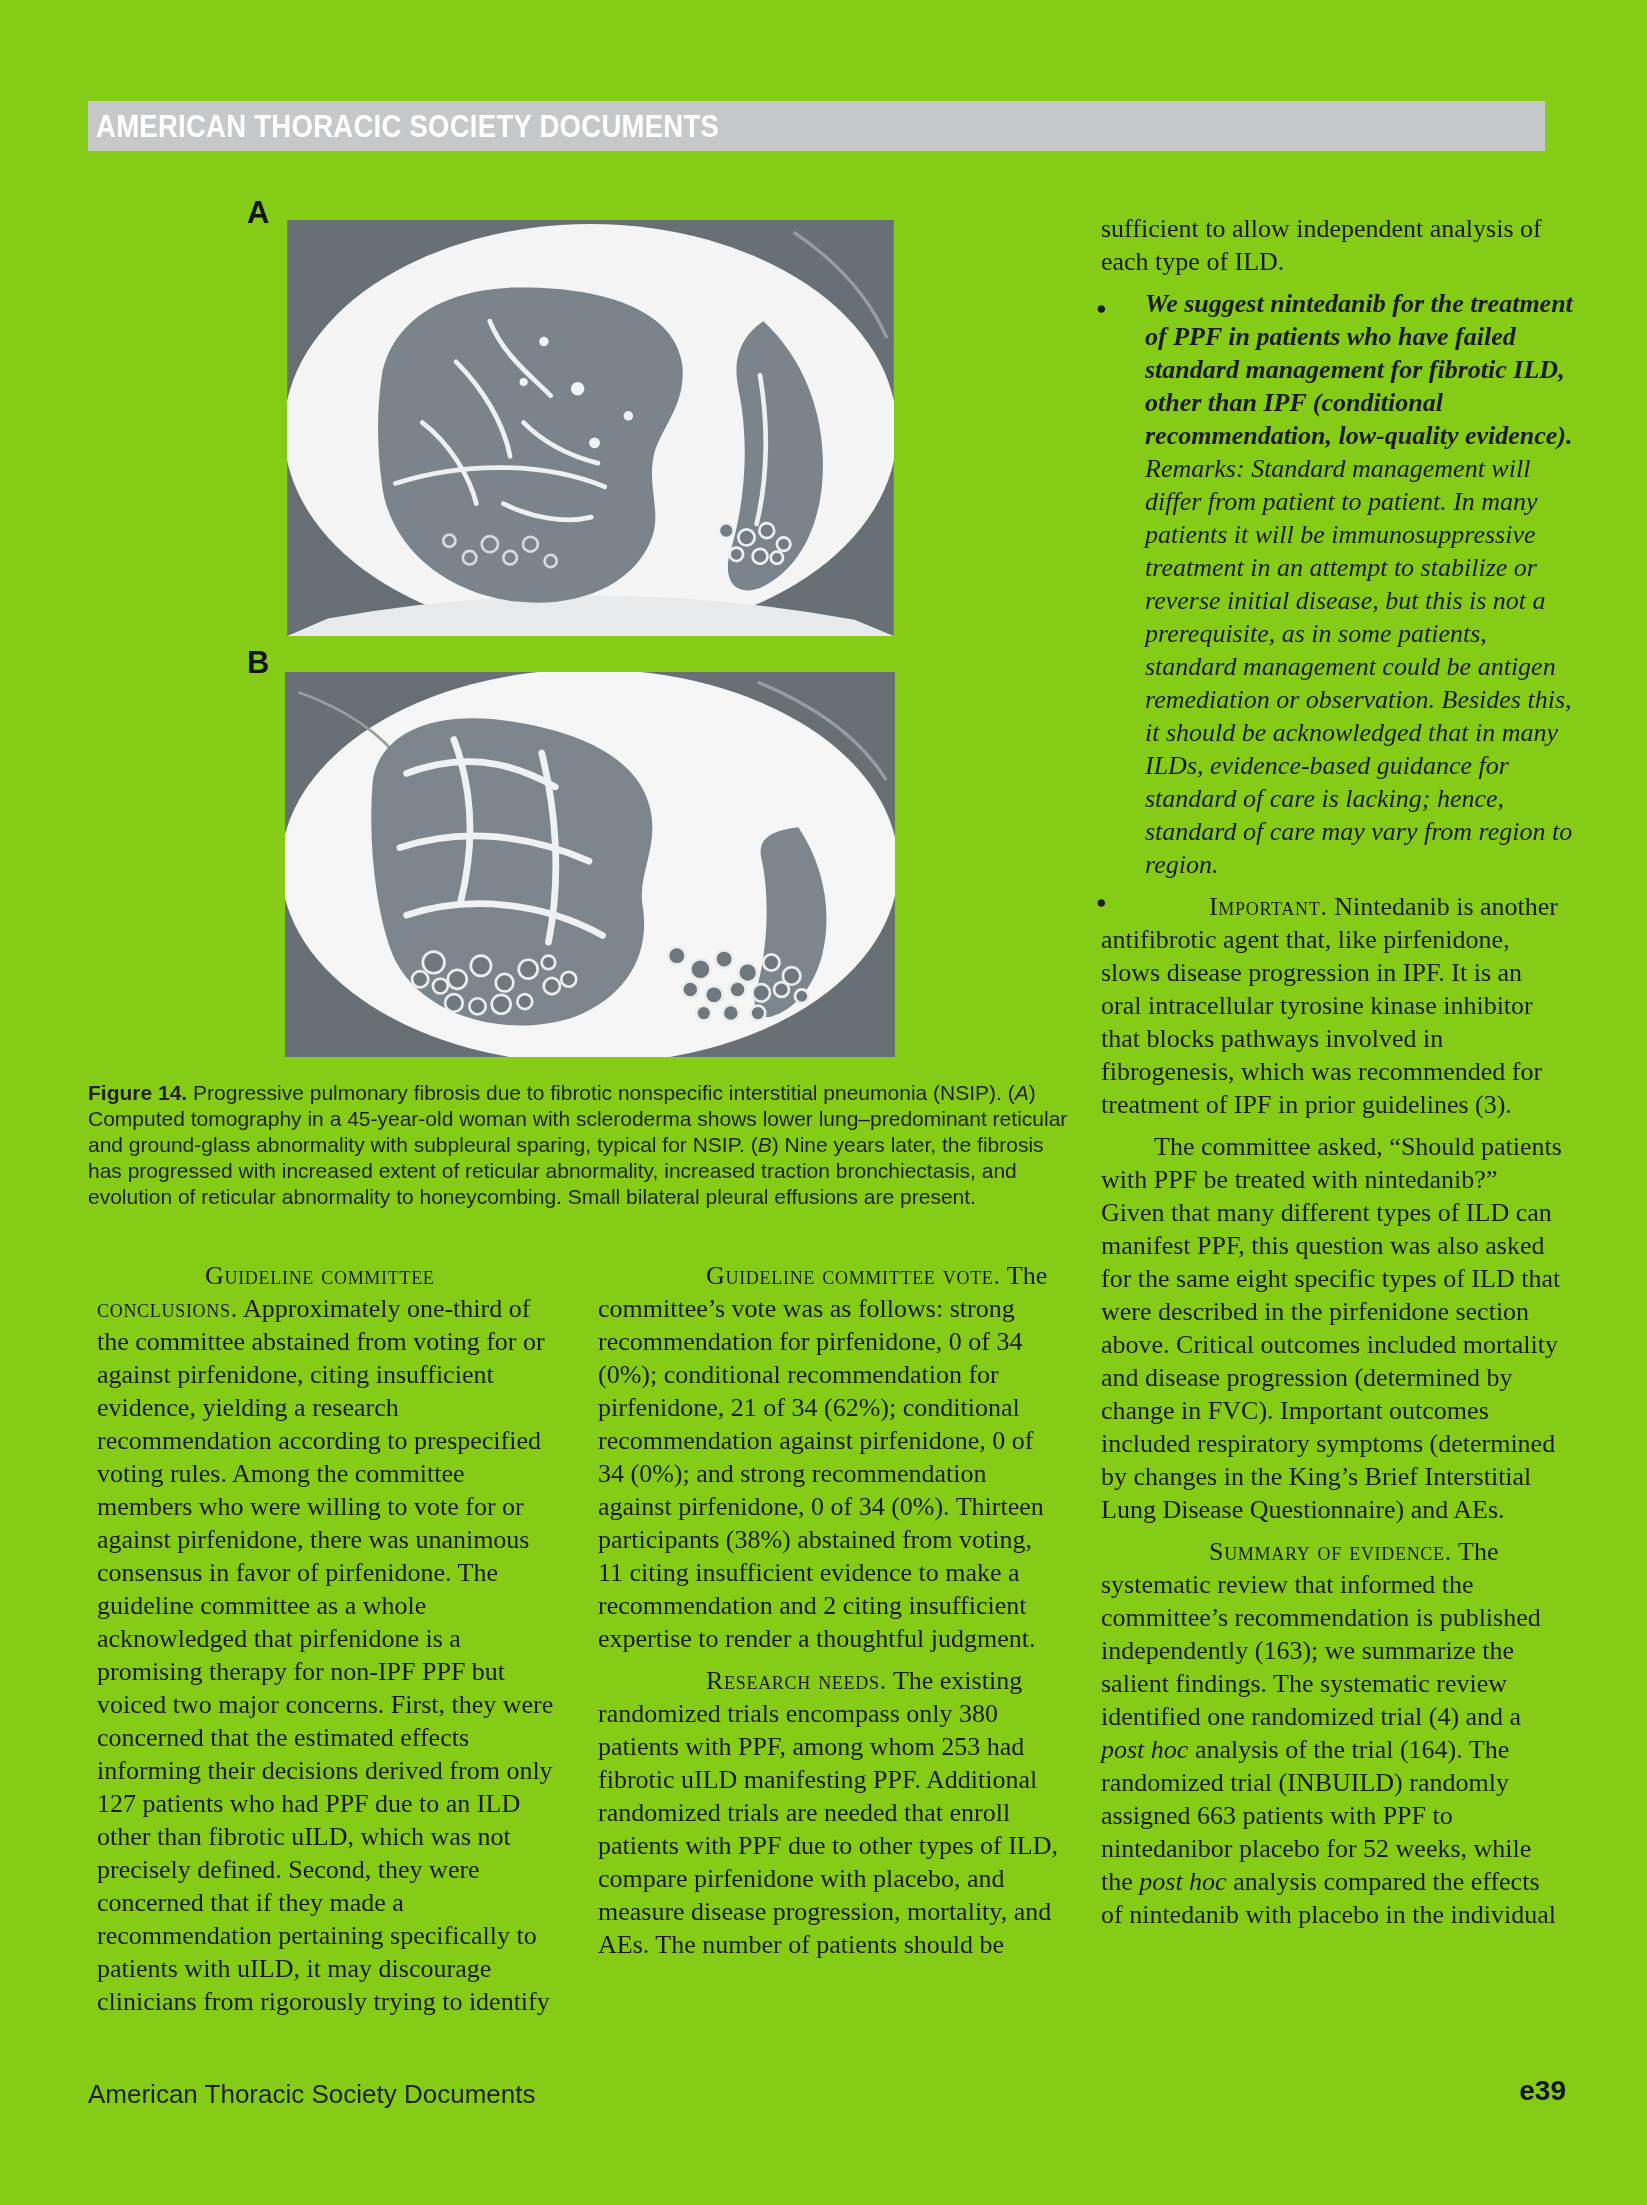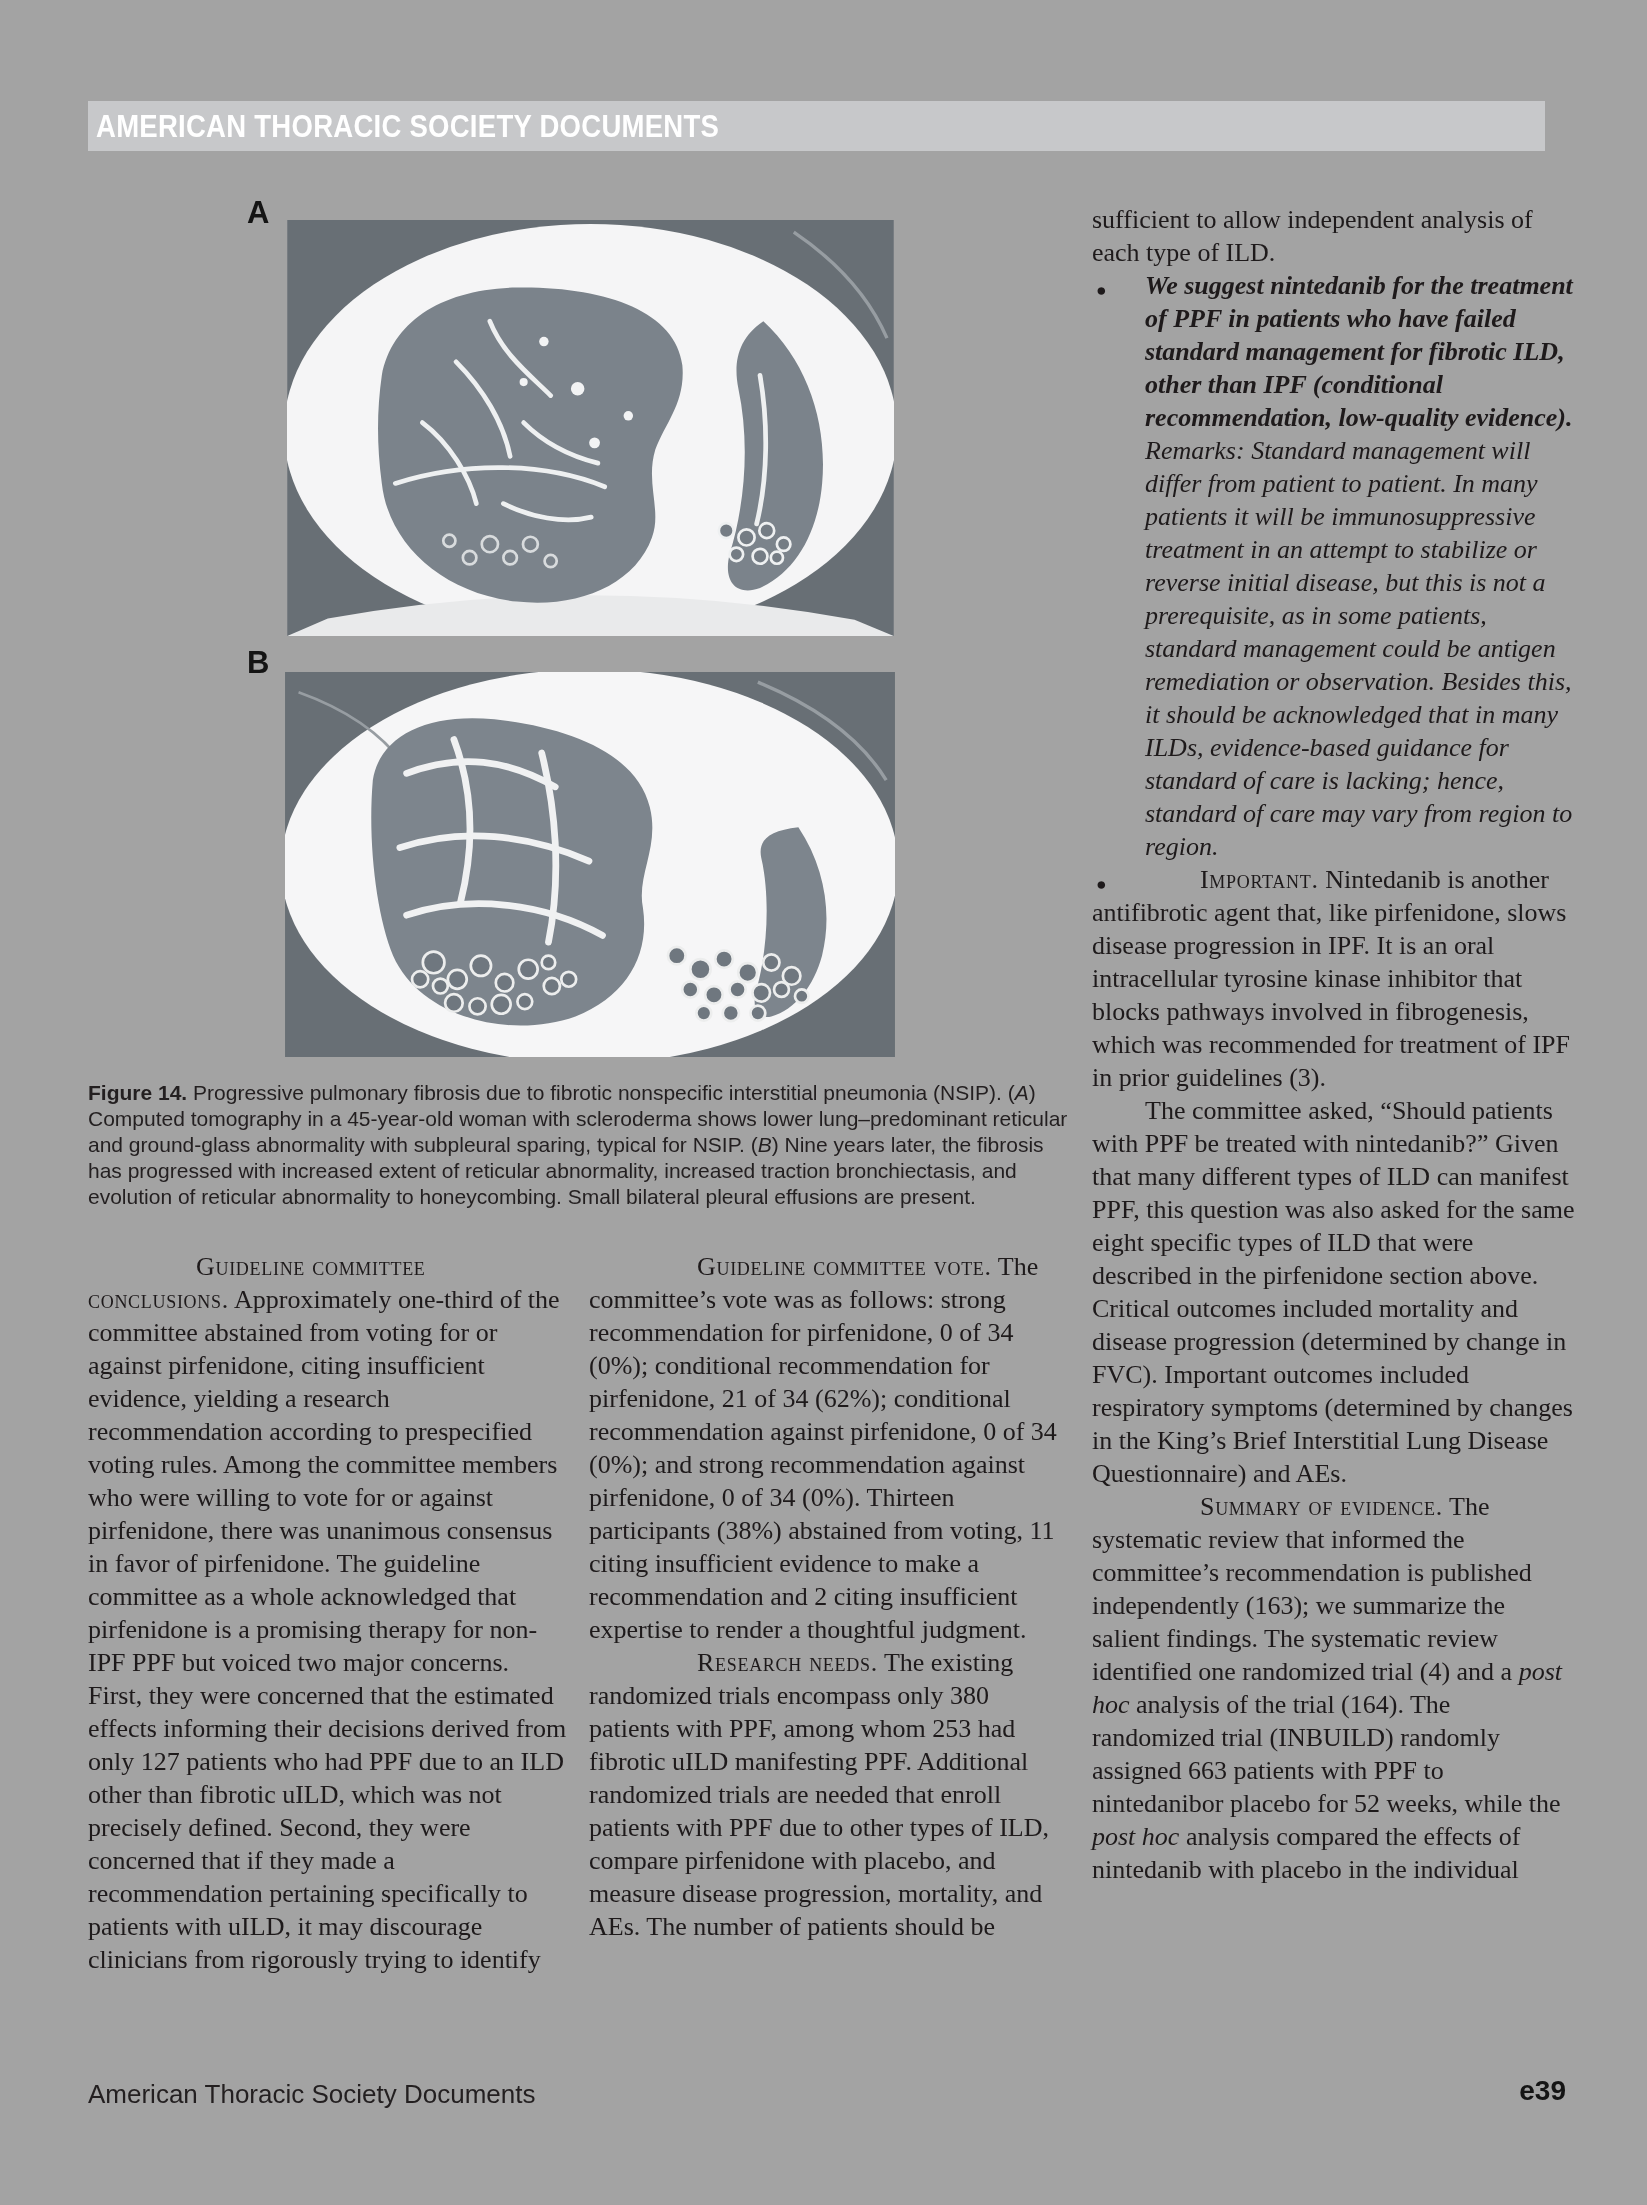--- a/index.html
+++ b/index.html
@@ -1,16 +1,16 @@
 <!DOCTYPE html>
 <html style="font-size:10.8px"><head>
 <meta charset="utf-8">
 <style>
   html,body{margin:0;padding:0;background:#ffffff;}
-  .page{position:relative;width:1648px;height:2205px;background:#a3a3a3;overflow:hidden;
+  .page{position:relative;width:1648px;height:2205px;background:#84cc16;overflow:hidden;
         font-family:"Liberation Serif",serif;color:#231f20;}
 
   
   .banner{position:absolute;left:88px;top:101px;width:1457px;height:50px;background:#c7c8ca;
           display:flex;align-items:center;}
   .banner-text{color:#ffffff;font-family:"Liberation Sans",sans-serif;font-weight:bold;
                font-size:32px;white-space:nowrap;transform:scaleX(.86);transform-origin:left center;
                margin-left:8px;letter-spacing:0.3px;}
 
   
@@ -18,21 +18,21 @@
              font-size:31px;color:#141414;line-height:1;}
   .ct{position:absolute;display:block;}
 
   .caption{position:absolute;left:88px;top:1080px;width:984px;
            font-family:Liberation Sans, sans-serif;font-size:21px;line-height:26px;color:#231f20;}
   .caption .lead{font-weight:bold;}
   .cap-it{font-style:italic;}
 
   
   .col{position:absolute;font-size:26px;line-height:33px;color:#1e1a1b;}
-  .col p{margin:0;}
+  .col p{margin:9px;}
   .col-left{left:88px;top:1250px;width:481px;}
   .col-mid{left:589px;top:1250px;width:481px;}
   .col-right{left:1092px;top:203px;width:483px;}
   .indent{text-indent:53px;}
   .head-indent{text-indent:108px;}
   .sc{font-variant:small-caps;letter-spacing:0.7px;}
   .bi{font-weight:bold;font-style:italic;}
   .it{font-style:italic;}
   .nint-head{text-indent:47px;}
 

